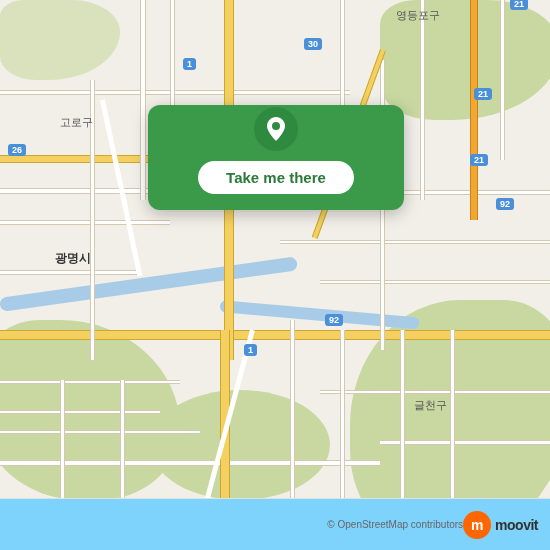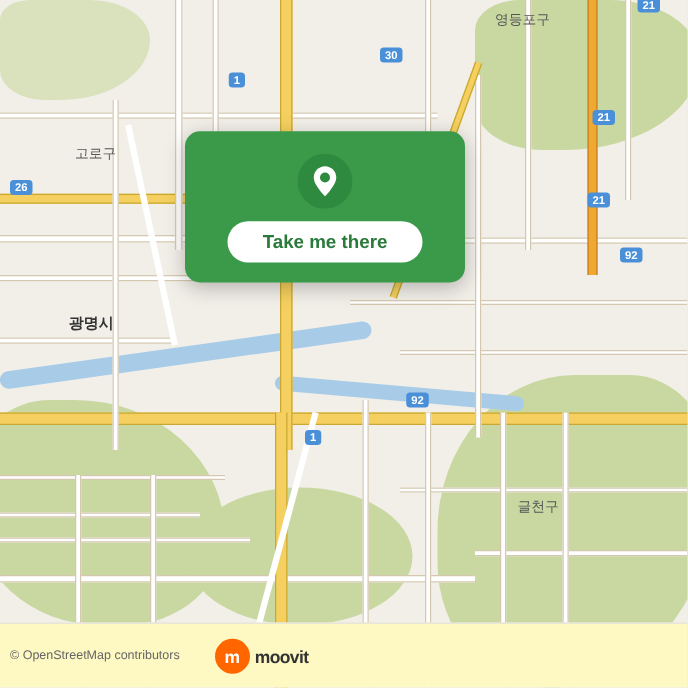--- a/index.html
+++ b/index.html
@@ -87,24 +87,24 @@
       padding: 1px 4px;
       border-radius: 3px;
       white-space: nowrap;
     }
 
     
     .popup-card {
       position: absolute;
       top: 105px;
       left: 148px;
-      width: 224px;
+      width: 256px;
       background: #3a9a4a;
       border-radius: 12px;
-      padding: 18px 20px 16px 20px;
+      padding: 2px 20px 16px 20px;
       display: flex;
       flex-direction: column;
       align-items: center;
       box-shadow: 0 4px 16px rgba(0,0,0,0.25);
     }
 
     .pin-icon {
       width: 44px;
       height: 44px;
       margin-bottom: 10px;
@@ -121,28 +121,27 @@
       cursor: pointer;
       white-space: nowrap;
     }
 
     
     .bottom-bar {
       position: absolute;
       bottom: 0;
       left: 0;
       right: 0;
-      background: #fef9c3;
+      background: #7dd3fc;
       height: 52px;
       display: flex;
       align-items: center;
-      justify-content: flex-start;
+      justify-content: flex-end;
       padding: 0 12px 0 8px;
       border-top: 1px solid #e0e0e0;
-      gap: 28px;
     }
 
     .bottom-left {
       display: flex;
       align-items: center;
       gap: 4px;
     }
 
     .copyright-text {
       font-size: 10px;

